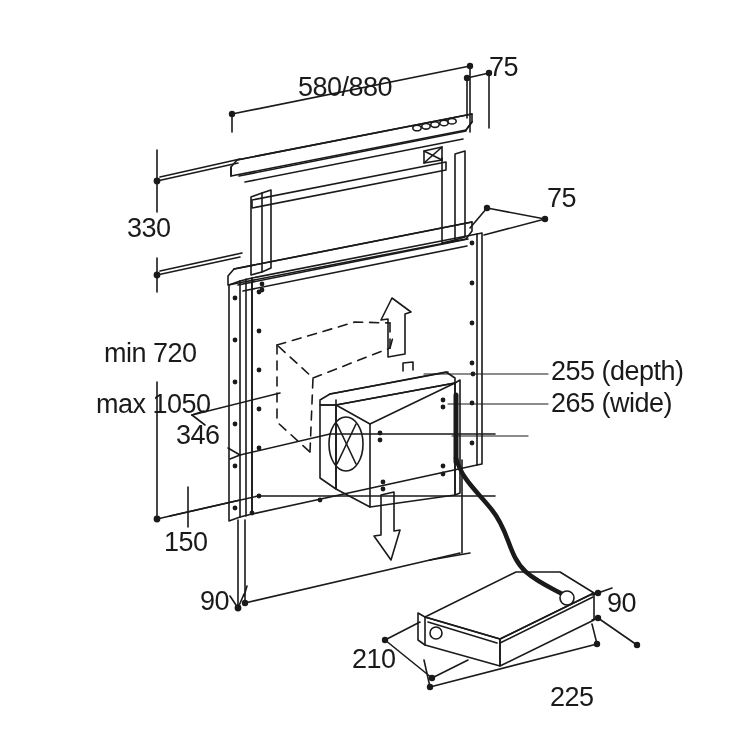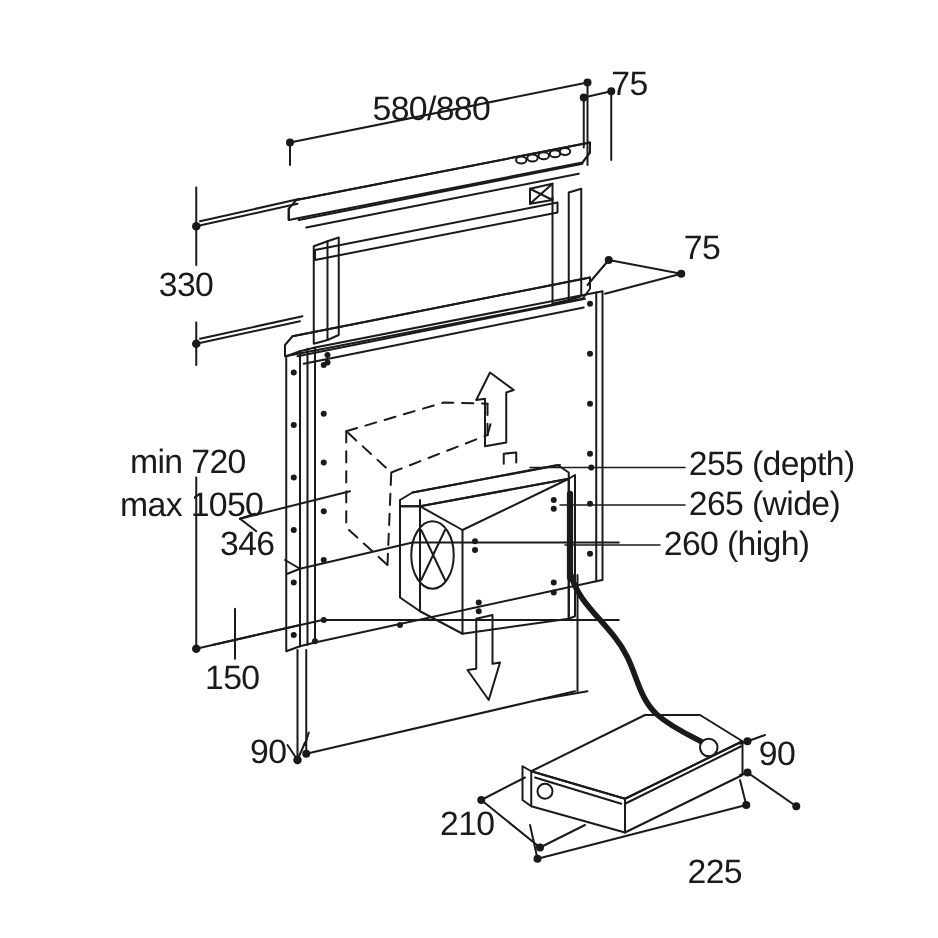--- a/index.html
+++ b/index.html
@@ -279,36 +279,35 @@
 </svg>
 
 <div class="lbl" style="left:298px; top:72px;">580/880</div>
 
 <div class="lbl" style="left:489px; top:52px;">75</div>
 
 <div class="lbl" style="left:547px; top:183px;">75</div>
 
 <div class="lbl" style="left:127px; top:213px;">330</div>
 
-<div class="lbl" style="left:104px; top:338px;margin-top:16px;">min 720</div>
+<div class="lbl" style="left:104px; top:338px;">min 720</div>
 
 <div class="lbl" style="left:96px; top:373px;margin-top:16px;">max 1050</div>
 
 <div class="lbl" style="left:176px; top:420px;">346</div>
 
 <div class="lbl" style="left:164px; top:527px;">150</div>
 
 <div class="lbl" style="left:200px; top:586px;">90</div>
 
 
 <div class="lbl" style="left:551px; top:356px;">255 (depth)</div>
 
 <div class="lbl" style="left:551px; top:388px;">265 (wide)</div>
 
-<div class="lbl" style="left:531px; top:420px;">260 (high)</div>
 
 <div class="lbl" style="left:607px; top:588px;">90</div>
 
 <div class="lbl" style="left:352px; top:644px;">210</div>
 
 <div class="lbl" style="left:550px; top:658px;margin-top:24px;">225</div>
 
 </div>
 
 </body></html>

